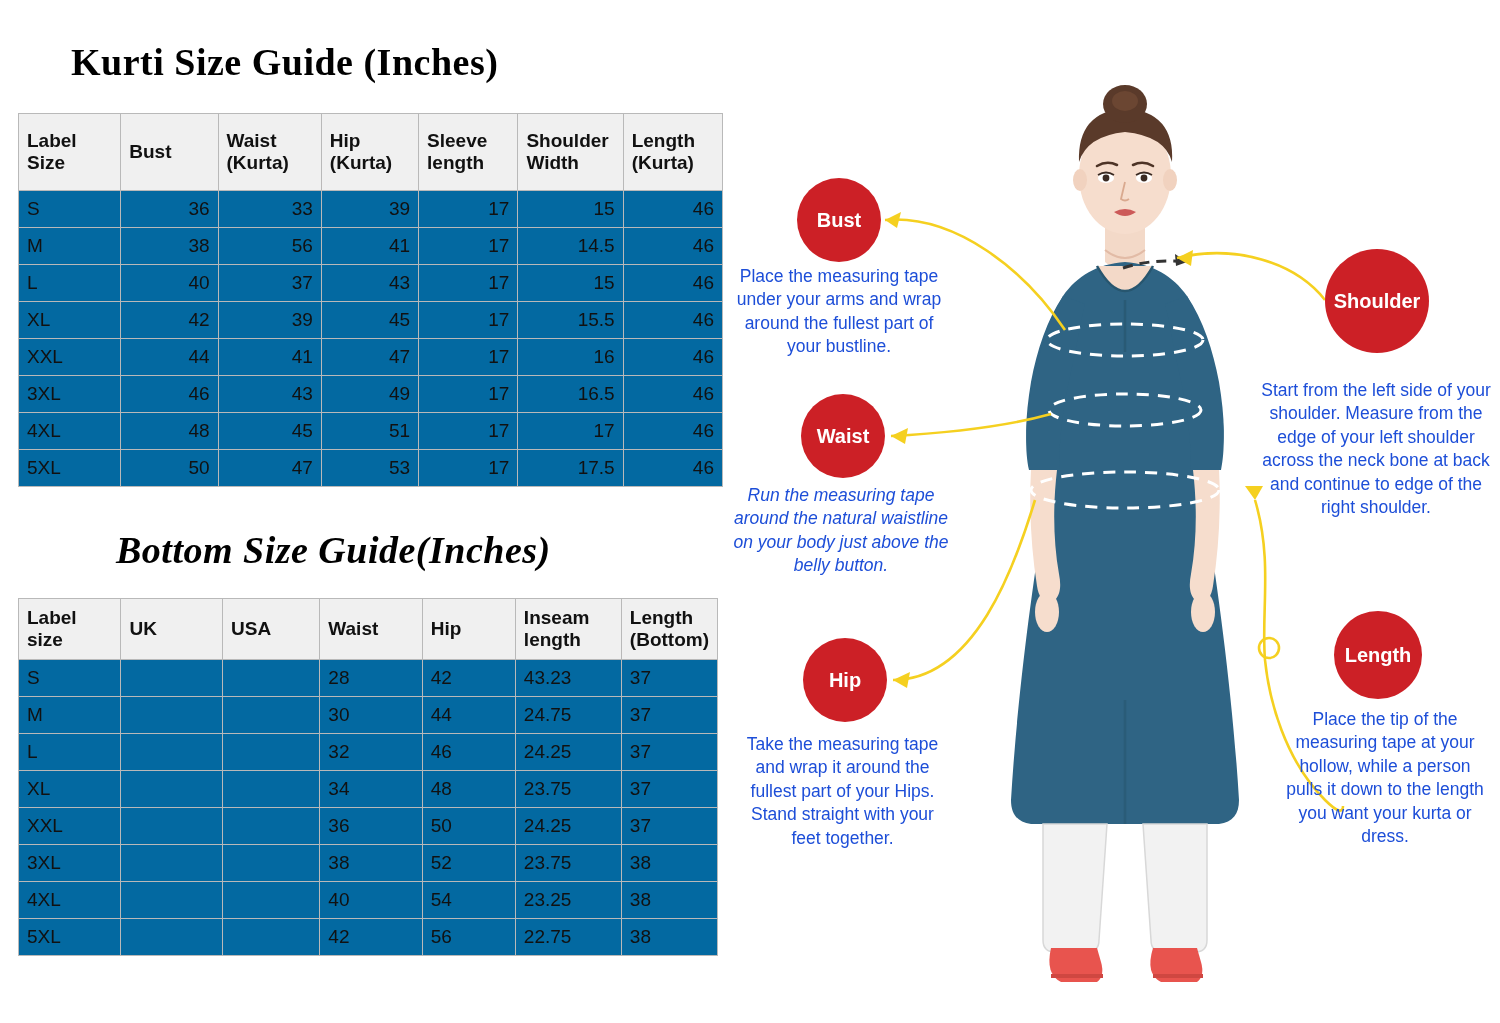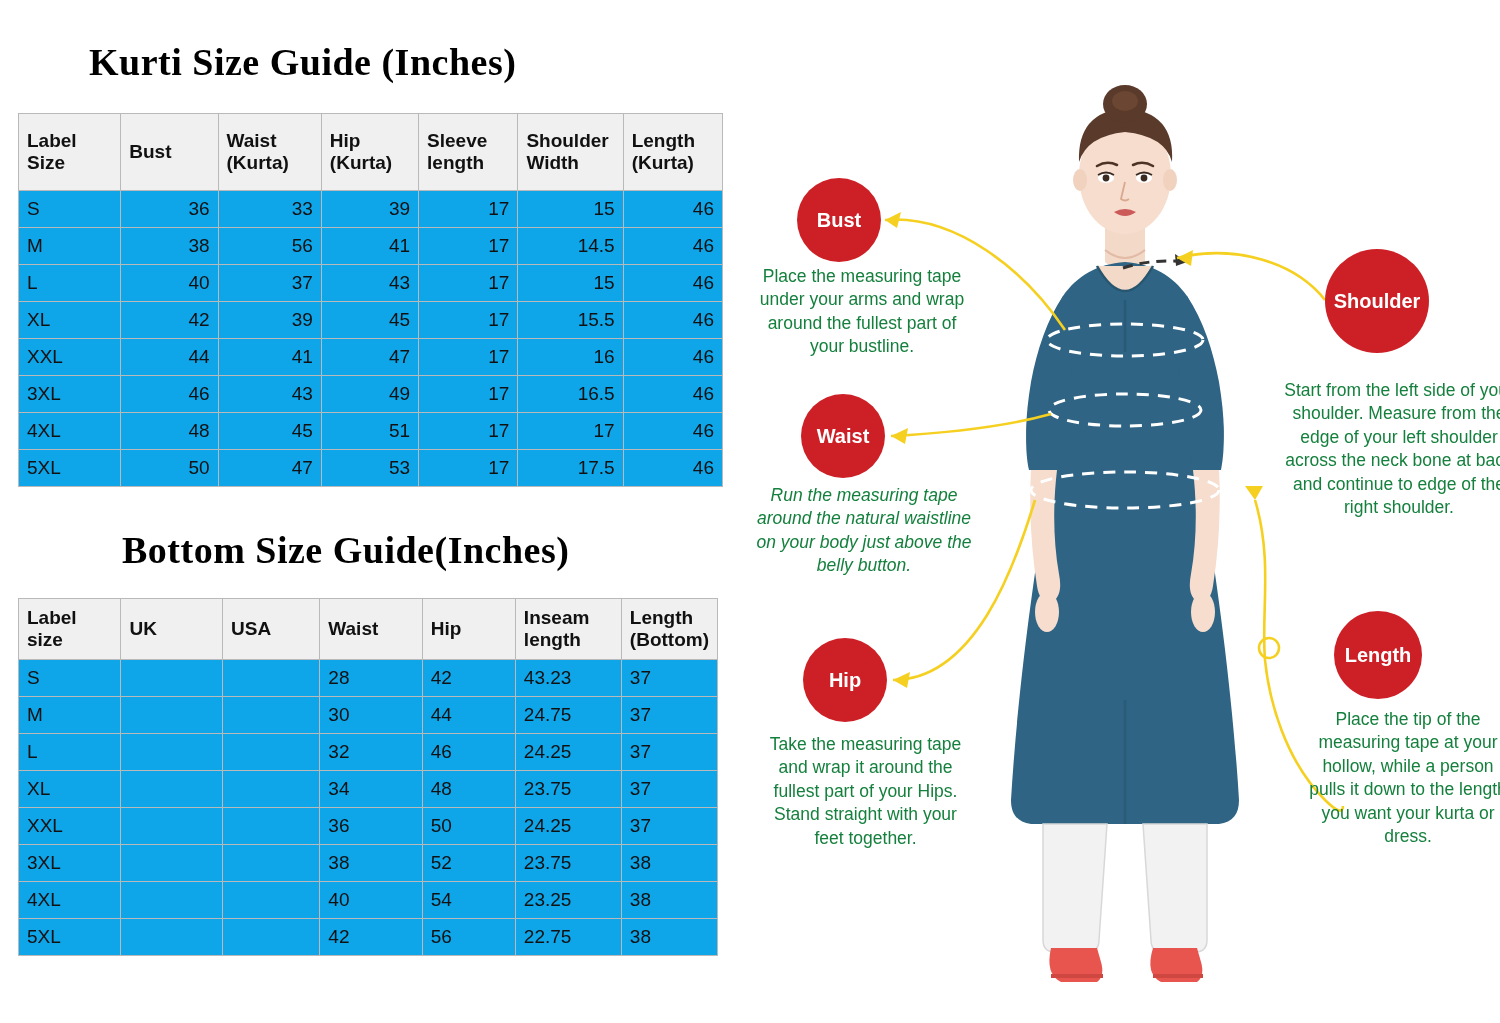--- a/index.html
+++ b/index.html
@@ -19,30 +19,30 @@
   
   .guide-title {
     position: absolute;
     font-family: "Liberation Serif", serif;
     font-weight: bold;
     font-size: 38px;
     letter-spacing: 0.5px;
     color: #000;
     white-space: nowrap;
   }
-  #kurti-title { left: 89px; top: 40px; text-align: right; }
-  #bottom-title { left: 122px; top: 528px; }
+  #kurti-title { left: 71px; top: 40px; text-align: right; }
+  #bottom-title { left: 116px; top: 528px; font-style: italic; }
 
   
   .size-table {
     position: absolute;
     border-collapse: collapse;
     font-size: 19px;
     color: #111;
-    background: #0ea5e9;
+    background: #0369a1;
   }
   .size-table td, .size-table th {
     border: 1px solid #b9b9b9;
     padding: 4px 8px;
     font-weight: normal;
     vertical-align: middle;
     line-height: 1.15;
   }
   .size-table thead th {
     background: #f0f0f0;
@@ -104,23 +104,22 @@
     display: flex;
     align-items: center;
     justify-content: center;
     text-align: center;
     box-shadow: none;
   }
   .callout-text {
     position: absolute;
     font-size: 17.5px;
     line-height: 1.34;
-    color: #15803d;
+    color: #1d4ed8;
     text-align: center;
-    margin-left: 23px;
   }
 
   #badge-bust  { left: 797px; top: 178px; width: 84px; height: 84px; }
   #text-bust   { left: 733px; top: 265px; width: 212px; }
 
   #badge-waist { left: 801px; top: 394px; width: 84px; height: 84px; }
   #text-waist  { left: 728px; top: 484px; width: 226px; font-style: italic; }
 
   #badge-hip   { left: 803px; top: 638px; width: 84px; height: 84px; }
   #text-hip    { left: 735px; top: 733px; width: 215px; }

